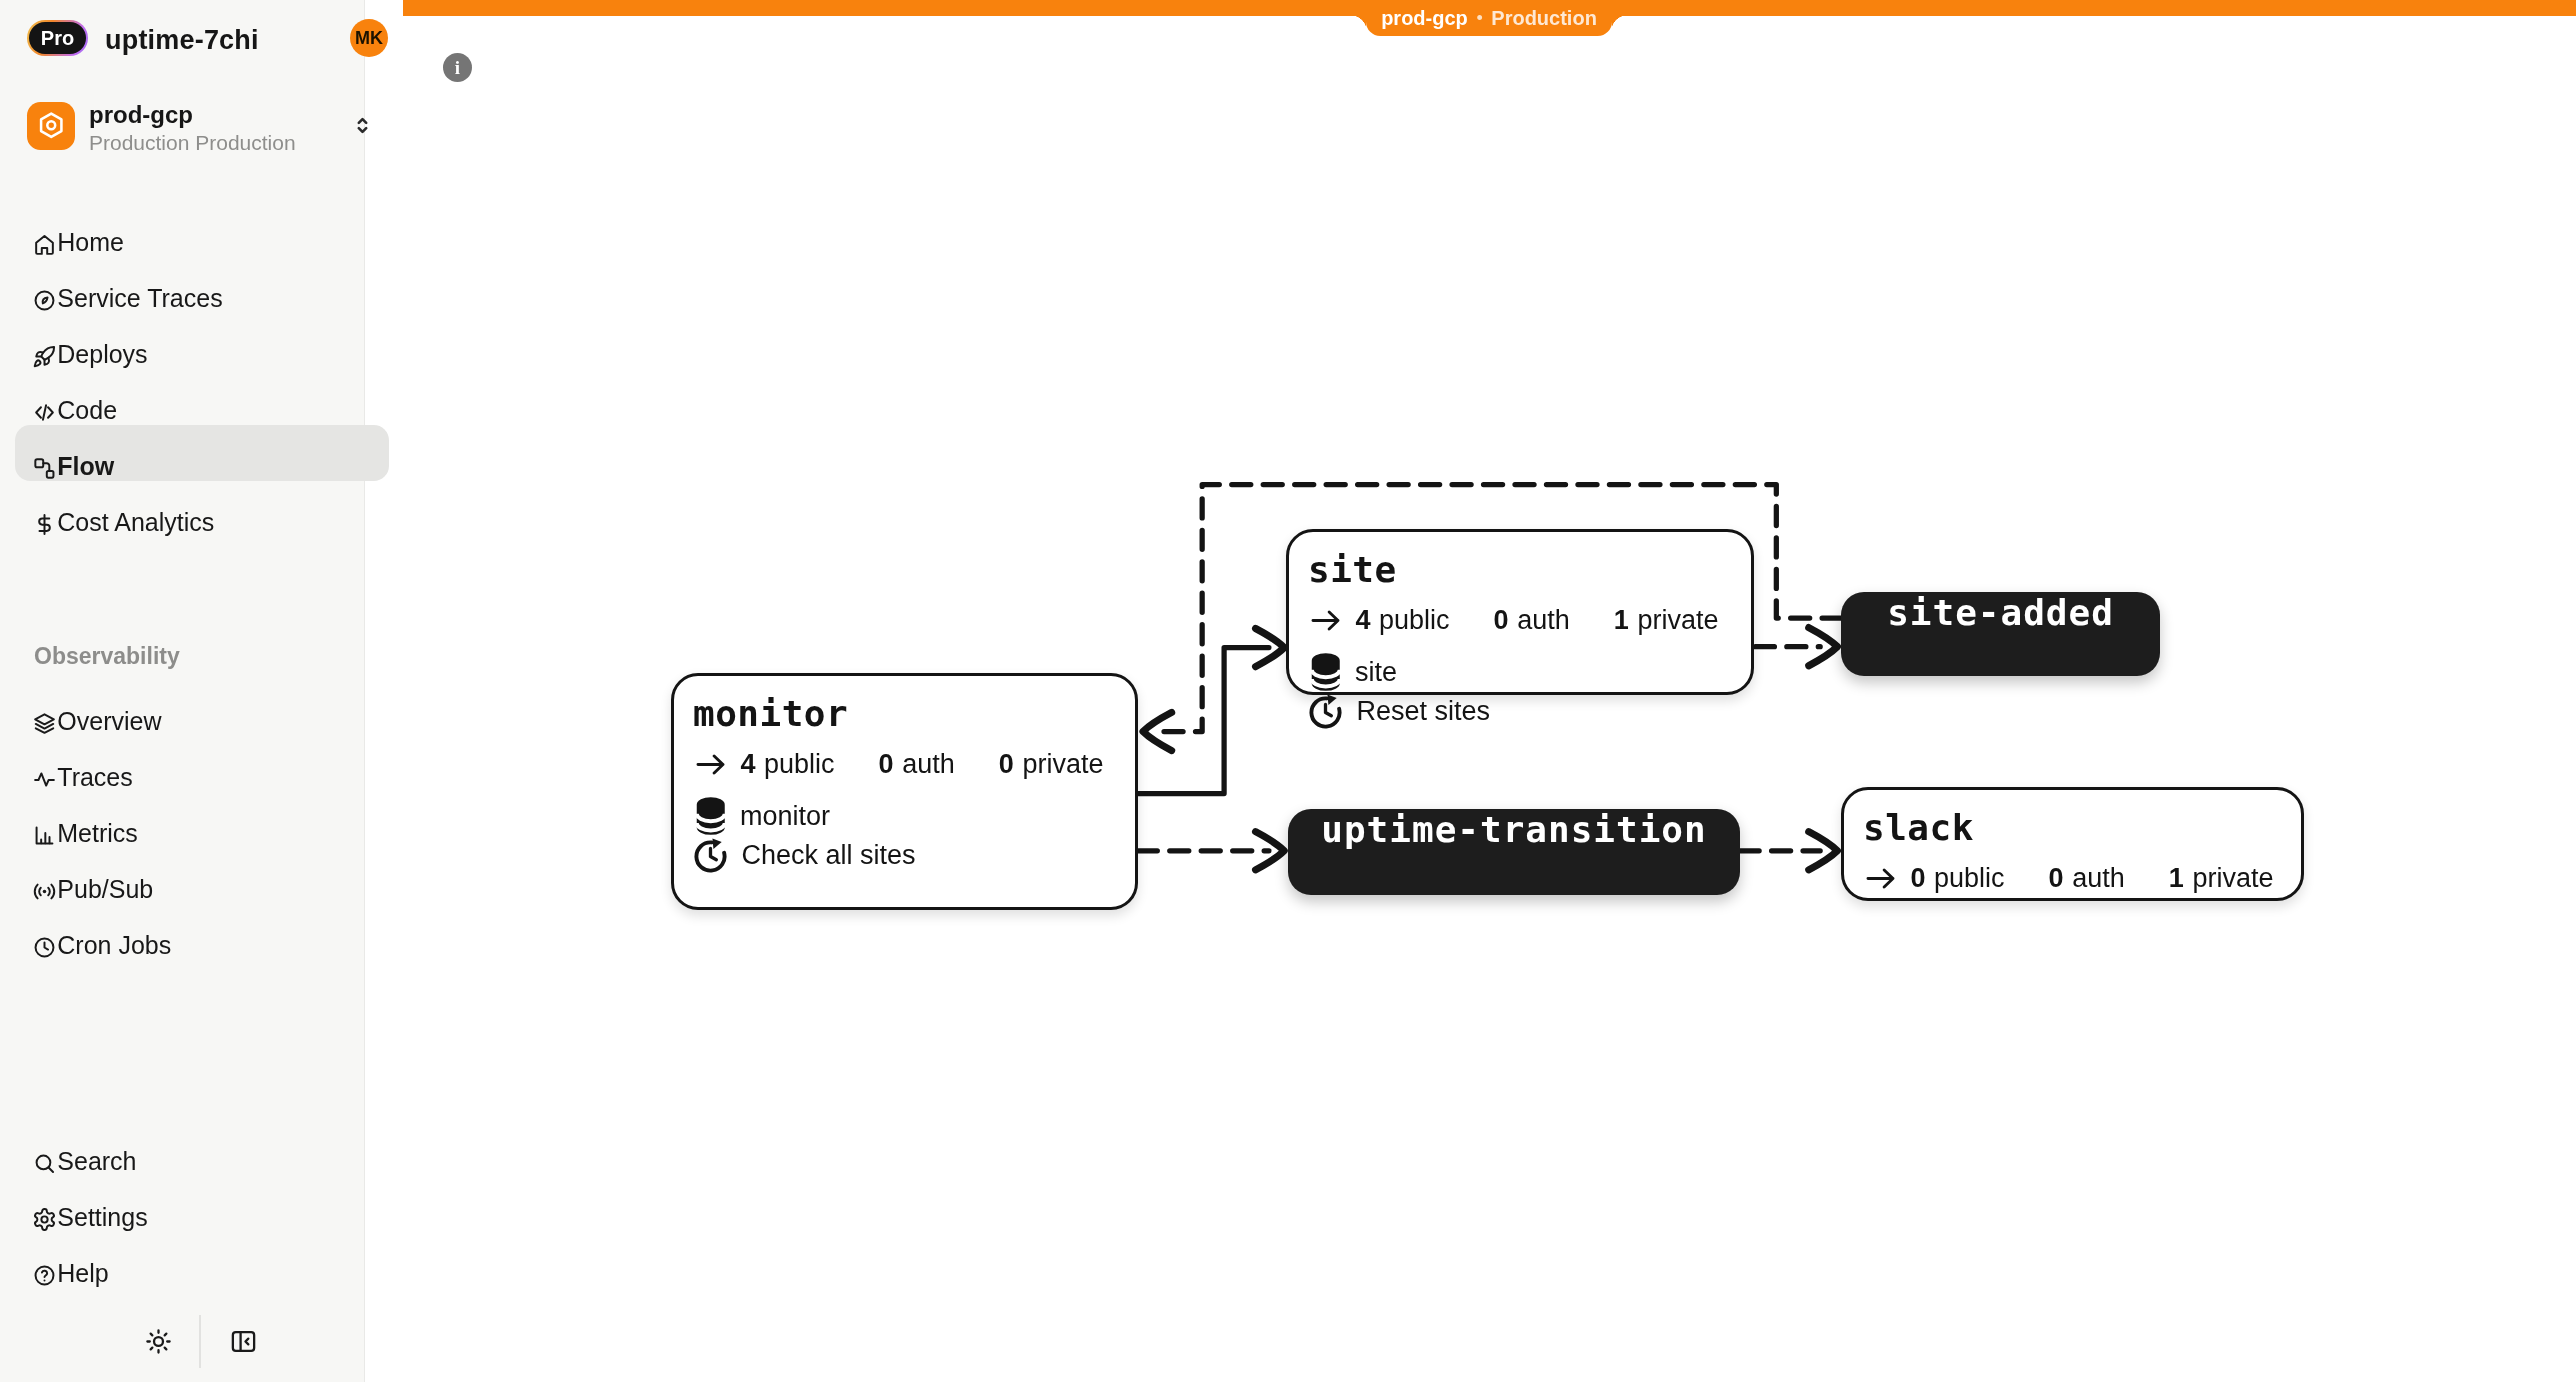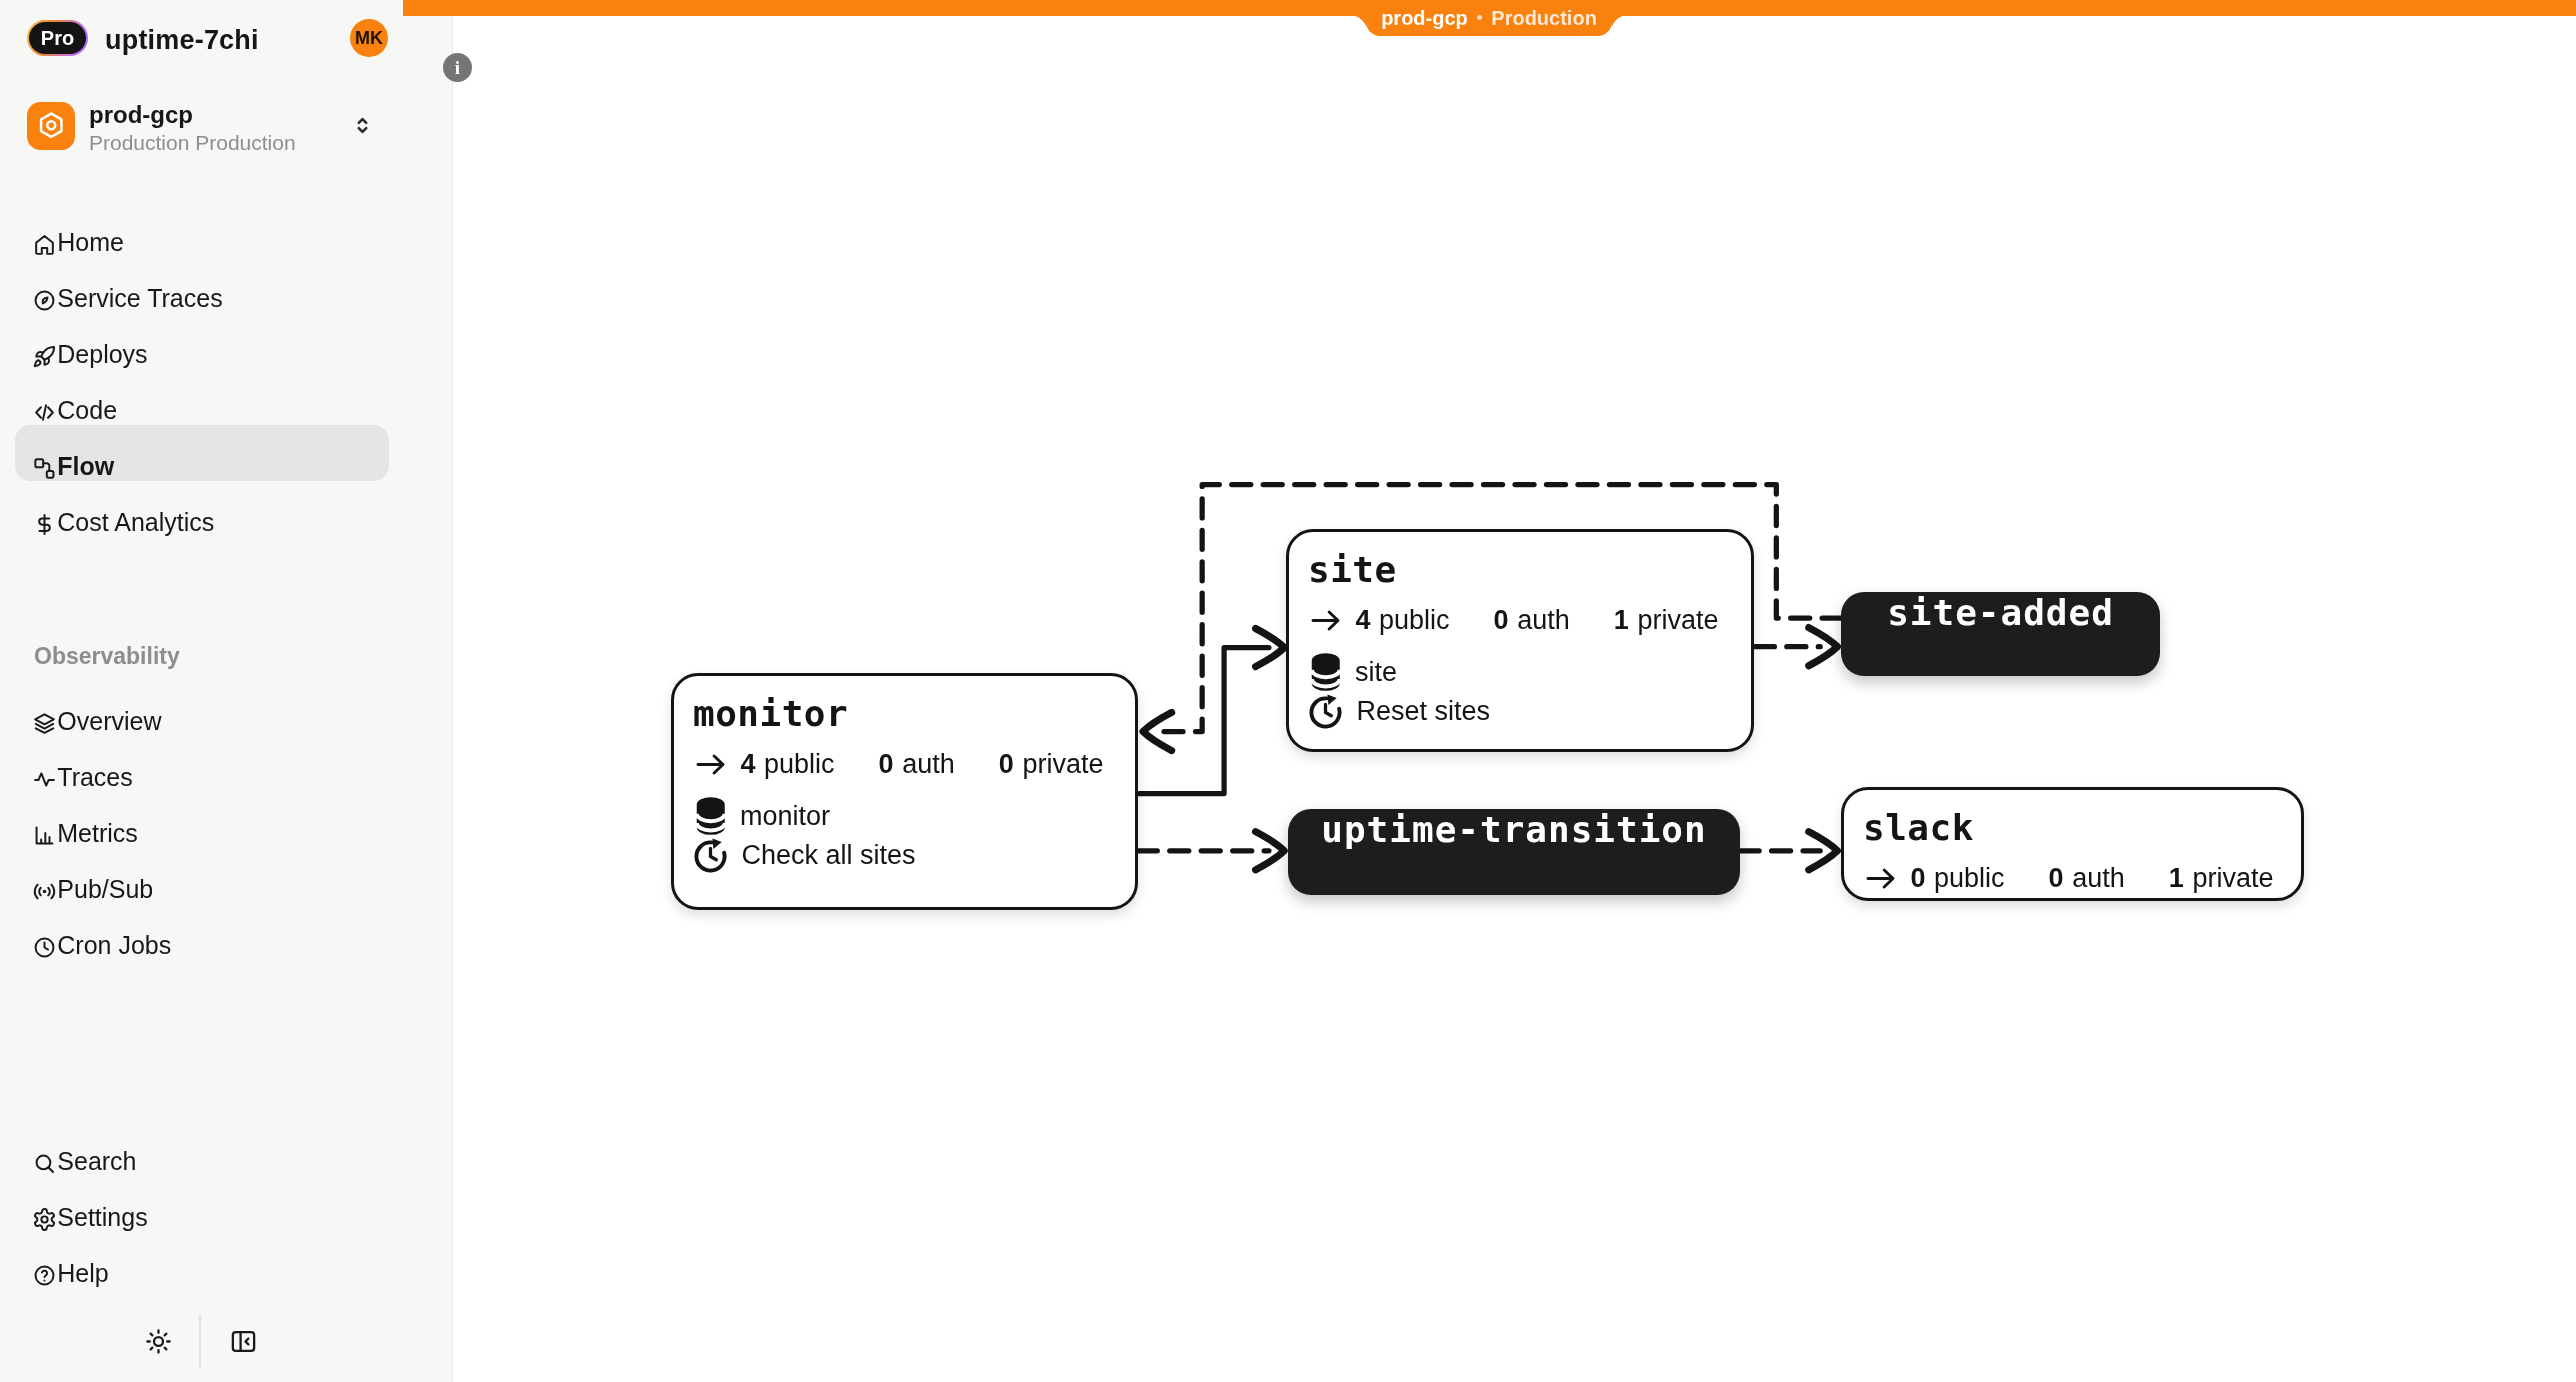--- a/index.html
+++ b/index.html
@@ -1,21 +1,21 @@
 <!DOCTYPE html>
 <html style="--orange: #F8820D; --node: #1D1D1D; --info: #757575;"><head>
 <meta charset="utf-8">
 <style>
   html,body{margin:0;padding:0;background:#fff;}
   .screen{position:relative;width:2576px;height:1382px;overflow:hidden;
           font-family:"Liberation Sans",sans-serif;color:#161616;background:#fff;}
   svg{display:block;}
 
   
-  .sidebar{position:absolute;left:0;top:0;width:453px;height:1382px;
+  .sidebar{position:absolute;left:0;top:0;width:365px;height:1382px;
            background:#f7f7f5;border-right:1.9px solid #e9e9e7;box-sizing:border-box;}
   .pro-badge{position:absolute;left:27px;top:20px;width:61px;height:36px;border-radius:18px;
              display:flex;align-items:center;justify-content:center;
              color:#fff;font-size:20px;font-weight:700;
              border:2.9px solid transparent;box-sizing:border-box;
              background:linear-gradient(#141414,#141414) padding-box,
                         linear-gradient(110deg,#f2c14d 0%,#f0852a 35%,#c06cf0 80%,#9d6df2 100%) border-box;}
   .ws-name{position:absolute;left:105px;top:25px;font-size:27px;font-weight:600;letter-spacing:0.2px;}
   .avatar{position:absolute;left:350px;top:19px;width:38px;height:38px;border-radius:50%;
           background:var(--orange,#F8820D);display:flex;align-items:center;justify-content:center;
@@ -72,21 +72,21 @@
   .row-cron{left:19px;top:162px;}
   .ep-group{display:flex;align-items:center;margin-right:44px;}
   .ep-group:last-child{margin-right:0;}
   .ep-num{font-weight:700;margin-right:8.6px;}
   .row .ric{margin-right:13.4px;display:flex;align-items:center;}
   .topic-pill{position:absolute;background:var(--node,#1D1D1D);color:#fff;border-radius:23px;
               display:flex;align-items:flex-start;justify-content:center;
               font-family:"DejaVu Sans Mono",monospace;font-weight:700;font-size:36px;
               letter-spacing:1px;box-shadow:0 6.7px 13.4px rgba(0,0,0,.22);cursor:pointer;}
   #node-monitor{left:671px;top:673px;width:467px;height:237px;}
-  #node-site{left:1286px;top:529px;width:468px;height:223px;}
+  #node-site{left:1286px;top:529px;width:468px;height:166px;}
   #node-slack{left:1841px;top:787px;width:463px;height:114px;}
   #node-site-added{left:1841px;top:592px;width:319px;height:84px;}
   #node-uptime{left:1288px;top:809px;width:452px;height:86px;}
 </style>
 </head>
 <body>
 
 <div class="screen">
 
   <aside class="sidebar">

